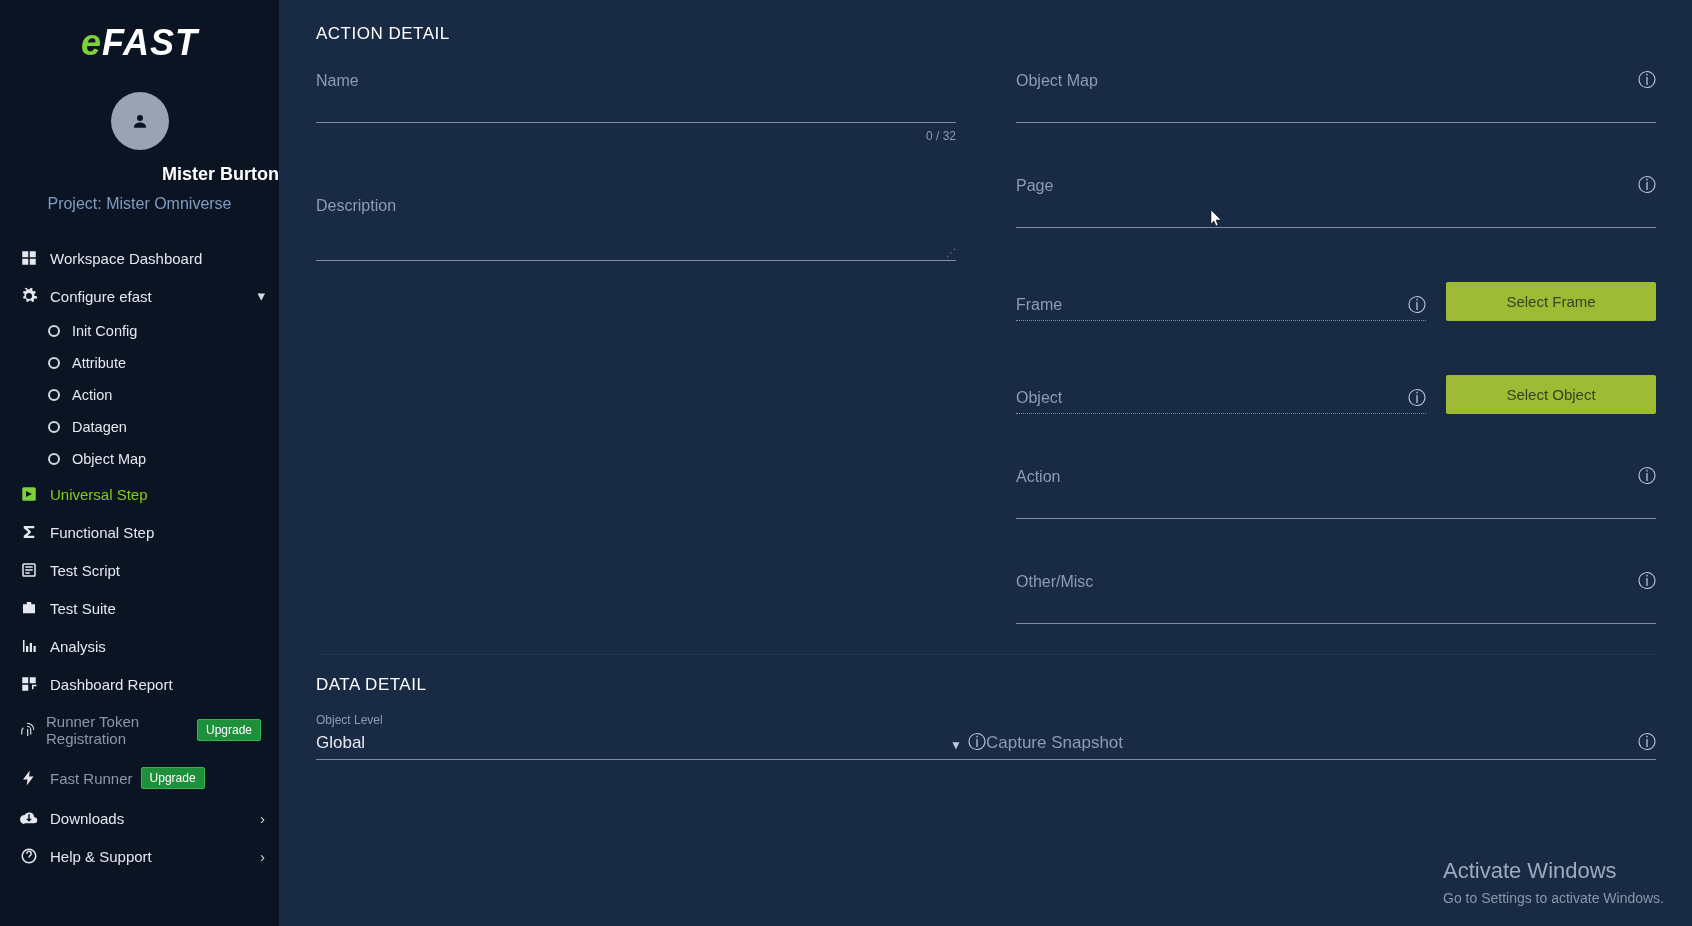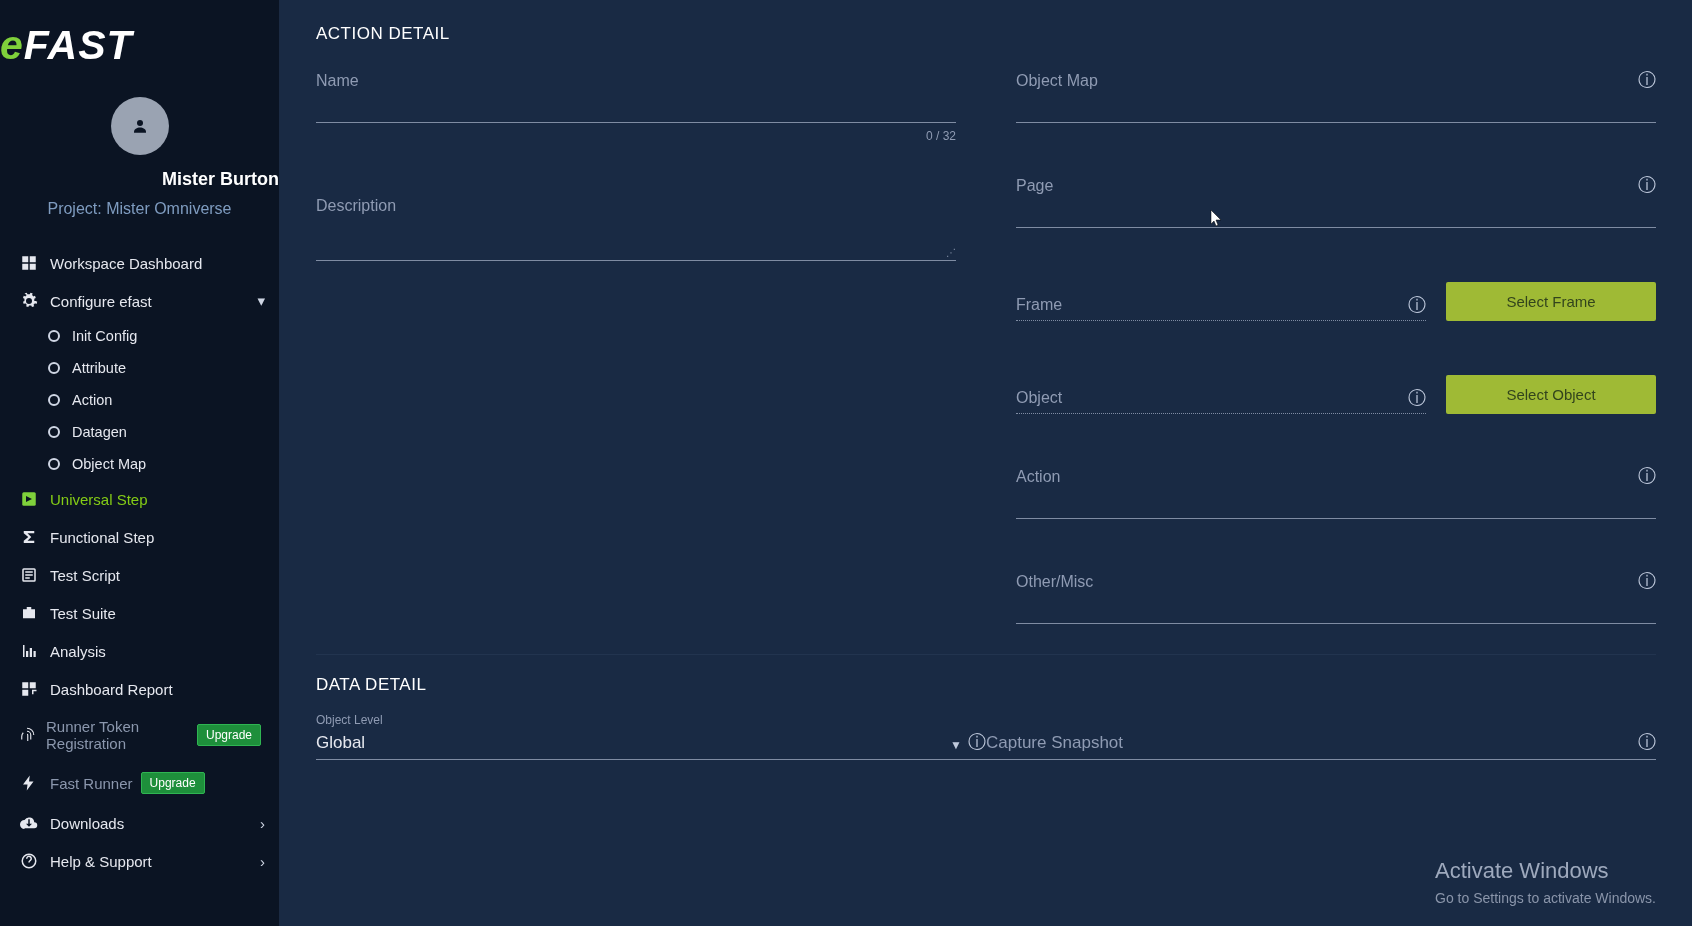--- a/index.html
+++ b/index.html
@@ -1,19 +1,19 @@
 <!DOCTYPE html>
 <html><head>
 <meta charset="utf-8">
 <style>
   * { box-sizing: border-box; margin: 0; padding: 0; }
   html, body { width: 1692px; height: 926px; overflow: hidden; font-family: Arial, Helvetica, sans-serif; background:#000; }
   body { display:flex; color:#e6e8ef; }
   .sidebar { width: 280px; background:#0b1423; height:100%; display:flex; flex-direction:column; border-right:1px solid #1b2a42; position:relative; }
-  .logo { padding:22px 0 8px 0; font-size:41px; font-weight:800; letter-spacing:1px; font-style:italic; }
+  .logo { text-align:center; padding:22px 0 8px 0; font-size:36px; font-weight:800; letter-spacing:1px; font-style:italic; }
   .logo .e { color:#7fd13b; }
   .logo .f { color:#ffffff; }
   .avatar-wrap { text-align:center; margin-top:20px; }
   .avatar { width:58px; height:58px; border-radius:50%; background:#9aa3b2; display:inline-flex; align-items:center; justify-content:center; }
   .user-name { text-align:right; margin-top:14px; font-size:18px; font-weight:700; color:#fff; }
   .project { text-align:center; margin-top:10px; font-size:16px; color:#7f9cc0; }
   .nav { margin-top:26px; flex:1; overflow-y:auto; font-size:15px; }
   .nav-item { display:flex; align-items:center; padding:10px 18px; color:#e6e8ef; cursor:pointer; position:relative; }
   .nav-item .lead { width:22px; display:inline-flex; justify-content:center; margin-right:10px; color:#e6e8ef; }
   .nav-item.active { color:#84cc16; }
@@ -43,21 +43,21 @@
   .btn-label { opacity:.85; }
 
   .divider { height:1px; background:#22344f; margin:0 36px; }
   .data-panel { padding:20px 36px 0 36px; }
   .select-row { display:flex; }
   .sel { position:relative; flex:1; }
   .sel .mini-label { font-size:12px; color:#8f9bb3; }
   .sel .value { font-size:17px; color:#e6e8ef; margin-top:6px; }
   .sel .arrow { position:absolute; right:24px; bottom:8px; color:#bfc9dc; font-size:12px; }
   .sel .q { position:absolute; right:0; bottom:6px; color:#bfc9dc; font-size:18px; }
-  .watermark { position:absolute; right:36px; bottom:20px; color:#8f9bb3; }
+  .watermark { position:absolute; right:28px; bottom:20px; color:#8f9bb3; }
   .watermark .t1 { font-size:22px; color:#9ea9bd; }
   .watermark .t2 { font-size:14px; color:#8a95aa; margin-top:6px; }
   .cursor { position:absolute; left:930px; top:209px; font-size:16px; color:#fff; pointer-events:none; }
 
   .icon-svg { width:18px; height:18px; display:block; }
   .input-line { width:100%; background:transparent; border:none; border-bottom:1px solid #7f8ca3; color:#fff; font-size:16px; padding:4px 0; outline:none; }
 </style>
 </head>
 <body>
 

